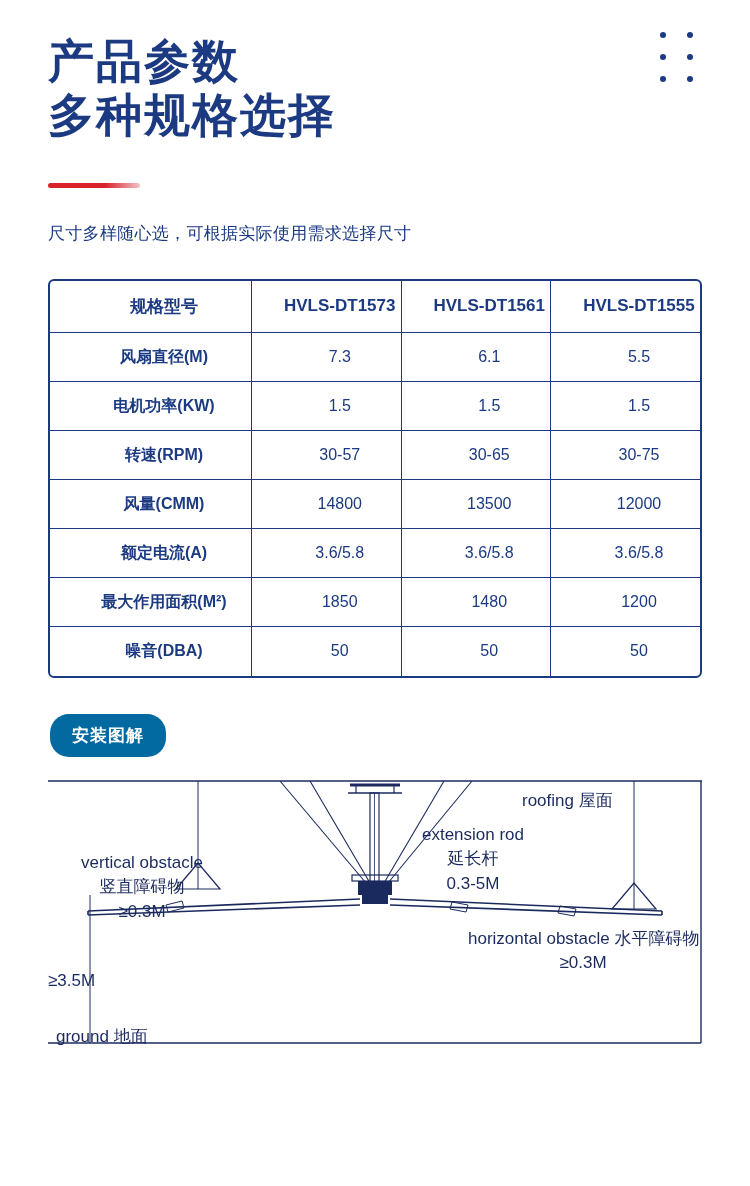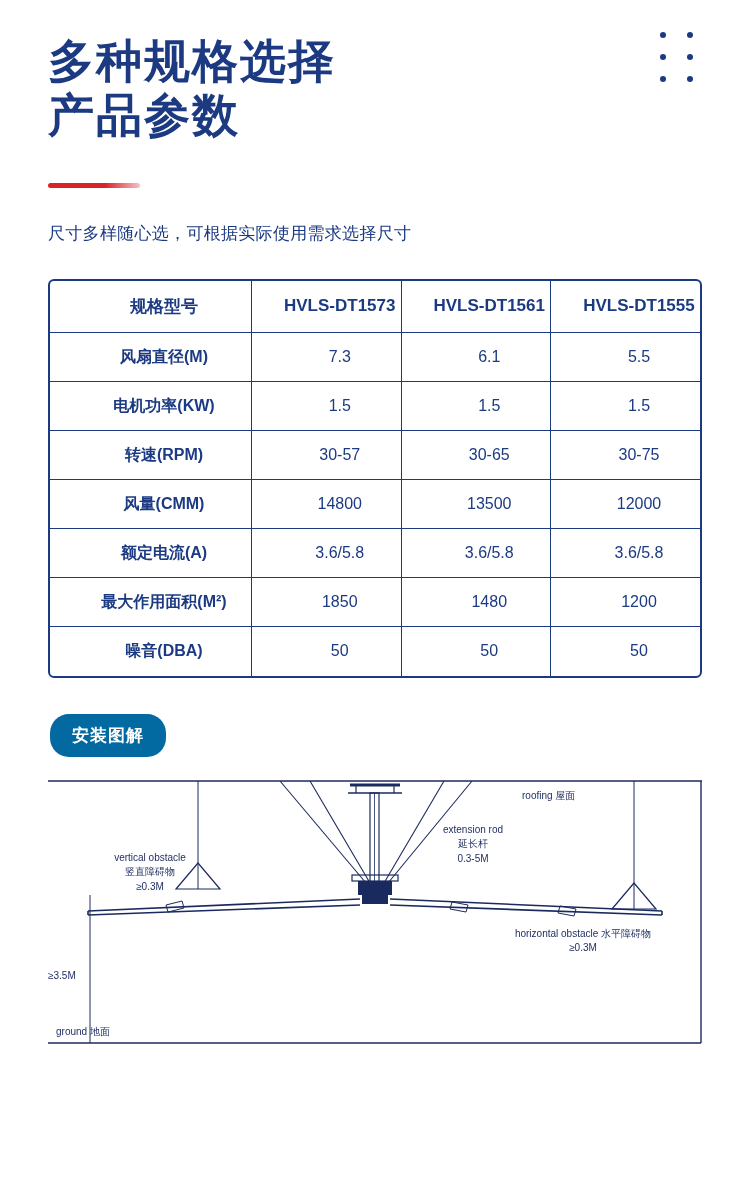--- a/index.html
+++ b/index.html
@@ -116,38 +116,38 @@
   .diagram {
     position: relative;
     margin: 18px 48px 0 48px;
     height: 278px;
     background: #ffffff;
   }
   .diagram svg { display: block; }
 
   .dlabel {
     position: absolute;
-    font-size: 10px;
+    font-size: 17px;
     color: #1b2a5e;
     line-height: 1.45;
     text-align: center;
     white-space: nowrap;
   }
   .dlabel.left-al { text-align: left; }
 </style>
 </head>
 <body>
 
 
 
 
 <div class="header">
   <div class="title-block">
+    <span class="title-line">产品参数</span>
     <span class="title-line">多种规格选择</span>
-    <span class="title-line">产品参数</span>
   </div>
   <div class="dots-grid">
     <i></i>
     <i></i>
     <i></i>
     <i></i>
     <i></i>
     <i></i>
   </div>
 </div>
@@ -271,21 +271,21 @@
   </svg>
 
   <div class="dlabel" style="left: 474px; top: 14px;">roofing 屋面</div>
 
   <div class="dlabel" style="left: 360px; top: 48px; width: 130px;">
     <div>extension rod</div>
     <div>延长杆</div>
     <div>0.3-5M</div>
   </div>
 
-  <div class="dlabel" style="left: 12px; top: 76px; width: 180px;">
+  <div class="dlabel" style="left: 4px; top: 76px; width: 180px;">
     <div>vertical obstacle</div>
     <div>竖直障碍物</div>
     <div>≥0.3M</div>
   </div>
 
   <div class="dlabel" style="left: 420px; top: 152px; width: 230px;">
     <div>horizontal obstacle  水平障碍物</div>
     <div>≥0.3M</div>
   </div>
 

